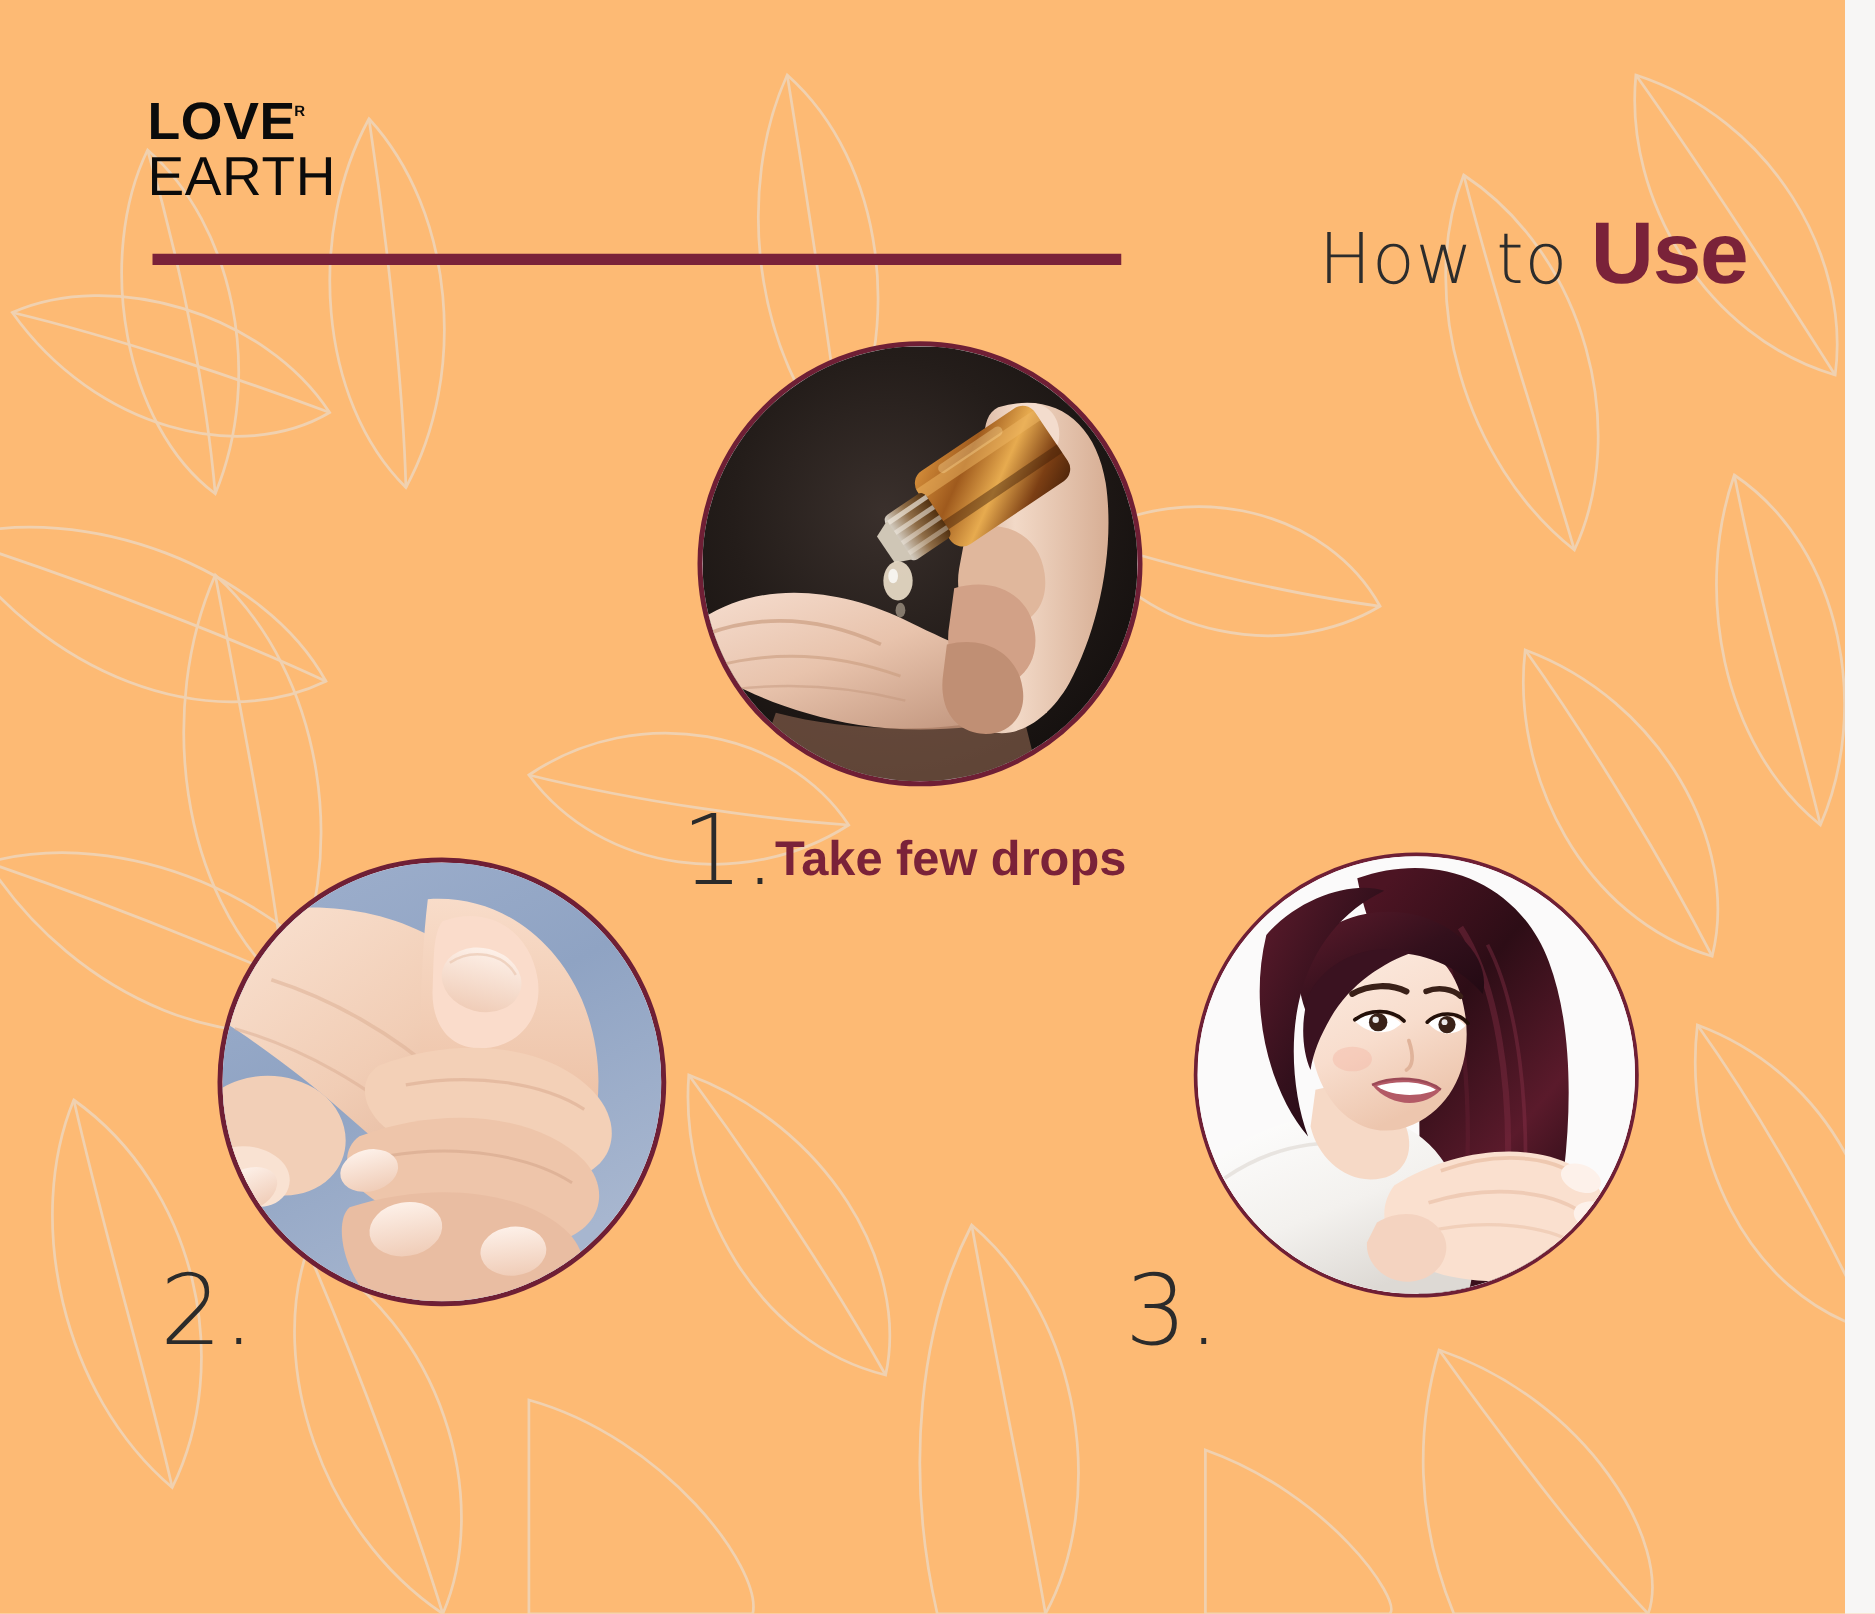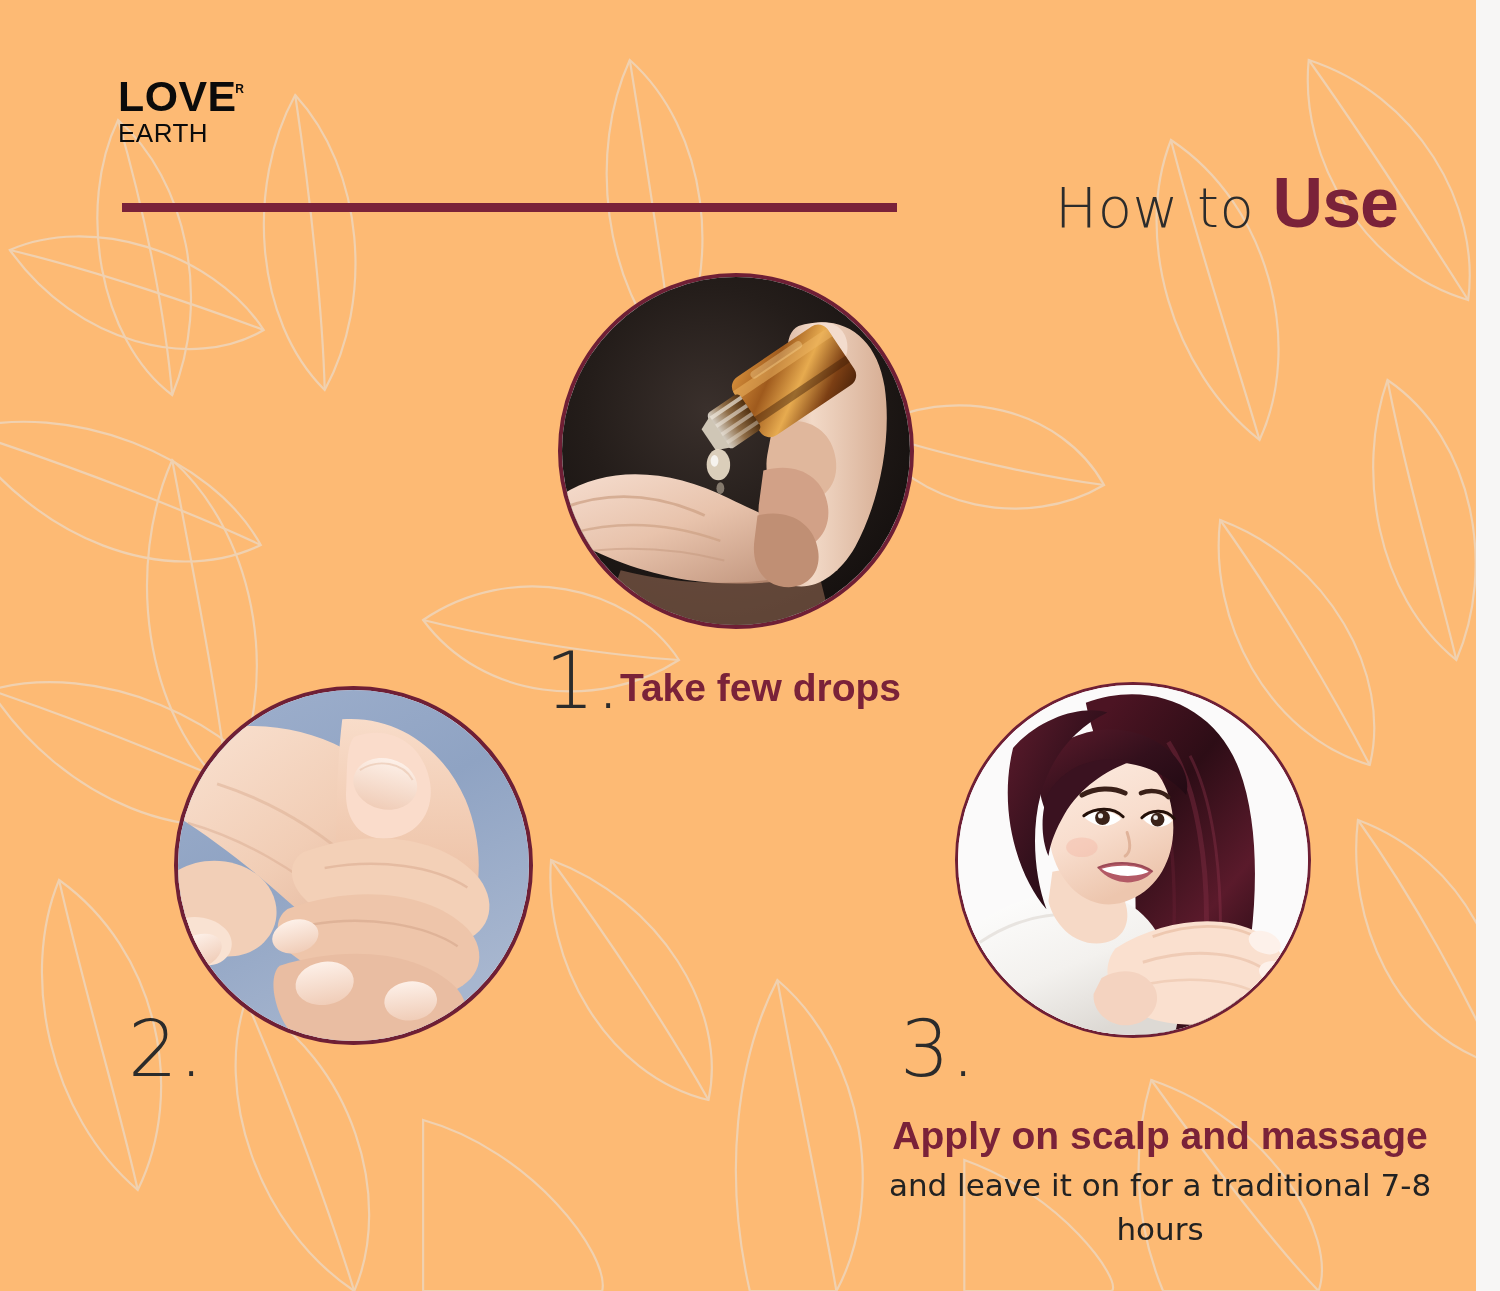--- a/index.html
+++ b/index.html
@@ -59,21 +59,21 @@
     font-weight: 700;
     vertical-align: super;
     position: relative;
     top: -12px;
     left: 1px;
     color: #0b0b0b;
   }
   .logo-earth {
     font-family: "Liberation Sans", sans-serif;
     font-weight: 400;
-    font-size: 26px;
+    font-size: 44px;
     letter-spacing: 0.5px;
     color: #0b0b0b;
     display: block;
     margin-top: 2px;
   }
 
   
   .heading-rule {
     position: absolute;
     left: 122px;
@@ -433,15 +433,14 @@
 
       <ellipse cx="312" cy="262" rx="17" ry="11" transform="rotate(22 312 262)" fill="#fdf1ea"></ellipse>
       <ellipse cx="322" cy="292" rx="16" ry="11" transform="rotate(10 322 292)" fill="#fdf1ea"></ellipse>
       <ellipse cx="314" cy="320" rx="15" ry="10" transform="rotate(-4 314 320)" fill="#fdf1ea"></ellipse>
 
       <path d="M146 298 C166 286 190 290 200 308 C208 324 196 344 174 346 C152 348 136 330 138 314 Z" fill="#f4d3c0"></path>
     </svg>
   </div>
 
   <div class="step-num" id="step-3-num">3.</div>
-  <div class="step-text" id="step-3-text"><span class="strong">Apply on scalp and massage</span><br><span>and leave it on for a traditional 7-8 hours</span></div>
 
 </div>
 
 </body></html>

